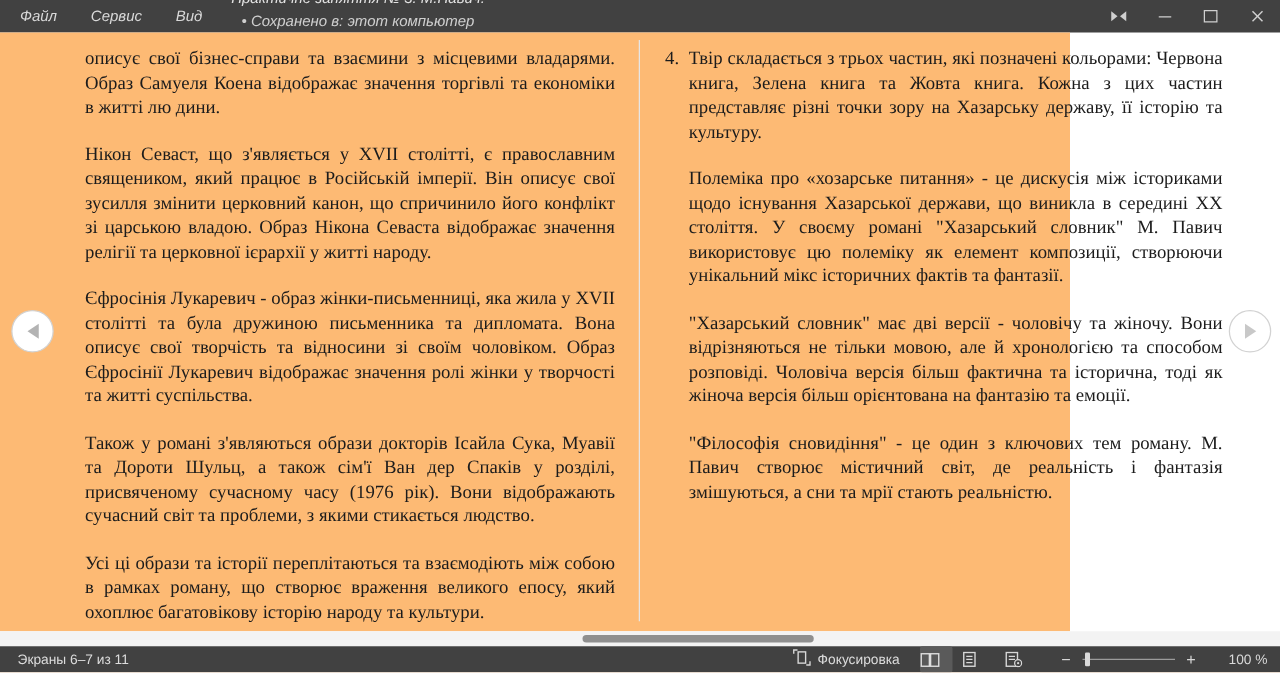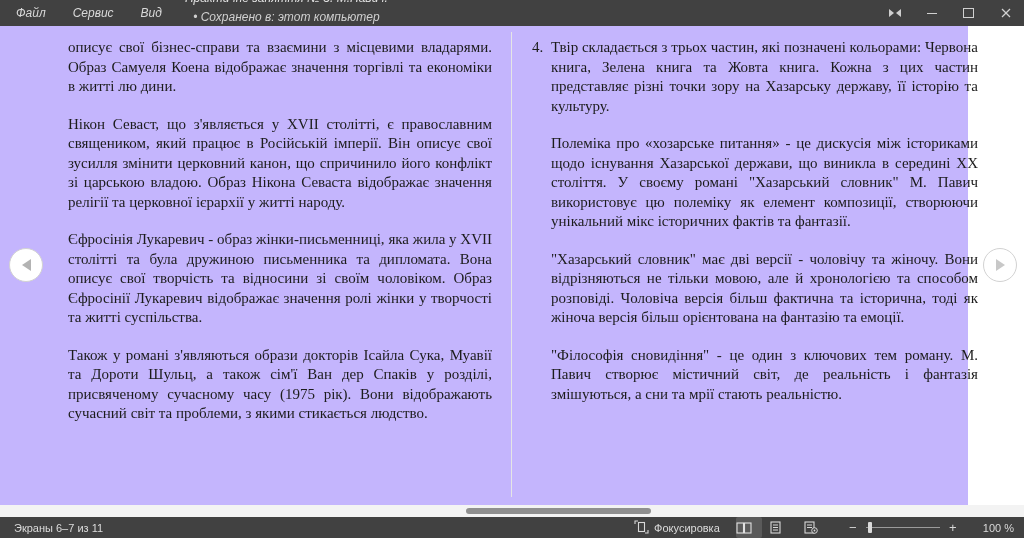--- a/index.html
+++ b/index.html
@@ -14,21 +14,21 @@
   .title-group{display:flex;align-items:center;margin-left:12px;gap:5px;white-space:nowrap;flex-direction:column;}
   .doc-title{color:#e2e2e2;}
   .save-status{color:#cfcfcf;}
   .chevron{margin-left:3px;display:flex;align-items:center;}
   .tb-spacer{flex:1;}
   .winbtn{width:37px;height:26px;display:flex;align-items:center;justify-content:center;}
   .max-box{width:9px;height:8px;border:1px solid #d0d0d0;}
   .min-line{width:10px;height:1px;background:#d0d0d0;}
 
   
-  .reading{position:absolute;top:26px;left:0;width:968px;height:479px;background:#c4b5fd;}
+  .reading{position:absolute;top:26px;left:0;width:856px;height:479px;background:#fdba74;}
   .col-divider{position:absolute;left:511px;top:6px;height:465px;width:1px;background:#e5e5e5;}
   .col{position:absolute;top:12px;}
   .col p{margin:0 0 18px 0;font-family:"Liberation Serif",serif;font-size:15px;
          line-height:19.5px;color:#1c1c1c;text-align:justify;}
   .col p.nogap{margin-bottom:0;}
   .col-left{left:68px;width:424px;}
   .col-right{left:532px;width:446px;}
   .list-item{position:relative;padding-left:19px;}
   .list-num{position:absolute;left:0;top:0;font-family:"Liberation Serif",serif;
             font-size:15px;line-height:19.5px;color:#1c1c1c;}
@@ -104,21 +104,22 @@
     </div>
   </div>
 
   <div class="reading">
     <div class="col-divider"></div>
 
     <div class="col col-left">
       <p>описує свої бізнес-справи та взаємини з місцевими владарями. Образ Самуеля Коена відображає значення торгівлі та економіки в житті лю дини.</p>
       <p>Нікон Севаст, що з'являється у XVII столітті, є православним священиком, який працює в Російській імперії. Він описує свої зусилля змінити церковний канон, що спричинило його конфлікт зі царською владою. Образ Нікона Севаста відображає значення релігії та церковної ієрархії у житті народу.</p>
       <p>Єфросінія Лукаревич - образ жінки-письменниці, яка жила у XVII столітті та була дружиною письменника та дипломата. Вона описує свої творчість та відносини зі своїм чоловіком. Образ Єфросінії Лукаревич відображає значення ролі жінки у творчості та житті суспільства.</p>
-      <p>Також у романі з'являються образи докторів Ісайла Сука, Муавії та Дороти Шульц, а також сім'ї Ван дер Спаків у розділі, присвяченому сучасному часу (1975 рік). Вони відображають сучасний світ та проблеми, з якими стикається людство.</p>
+      <p>Також у романі з'являються образи докторів Ісайла Сука, Муавії та Дороти Шульц, а також сім'ї Ван дер Спаків у розділі, присвяченому сучасному часу (1976 рік). Вони відображають сучасний світ та проблеми, з якими стикається людство.</p>
+      <p class="nogap">Усі ці образи та історії переплітаються та взаємодіють між собою в рамках роману, що створює враження великого епосу, який охоплює багатовікову історію народу та культури.</p>
     </div>
 
     <div class="col col-right">
       <div class="list-item">
         <span class="list-num">4.</span>
         <p>Твір складається з трьох частин, які позначені кольорами: Червона книга, Зелена книга та Жовта книга. Кожна з цих частин представляє різні точки зору на Хазарську державу, її історію та культуру.</p>
         <p>Полеміка про «хозарське питання» - це дискусія між істориками щодо існування Хазарської держави, що виникла в середині XX століття. У своєму романі "Хазарський словник" М. Павич використовує цю полеміку як елемент композиції, створюючи унікальний мікс історичних фактів та фантазії.</p>
         <p>"Хазарський словник" має дві версії - чоловічу та жіночу. Вони відрізняються не тільки мовою, але й хронологією та способом розповіді. Чоловіча версія більш фактична та історична, тоді як жіноча версія більш орієнтована на фантазію та емоції.</p>
         <p class="nogap">"Філософія сновидіння" - це один з ключових тем роману. М. Павич створює містичний світ, де реальність і фантазія змішуються, а сни та мрії стають реальністю.</p>
       </div>

